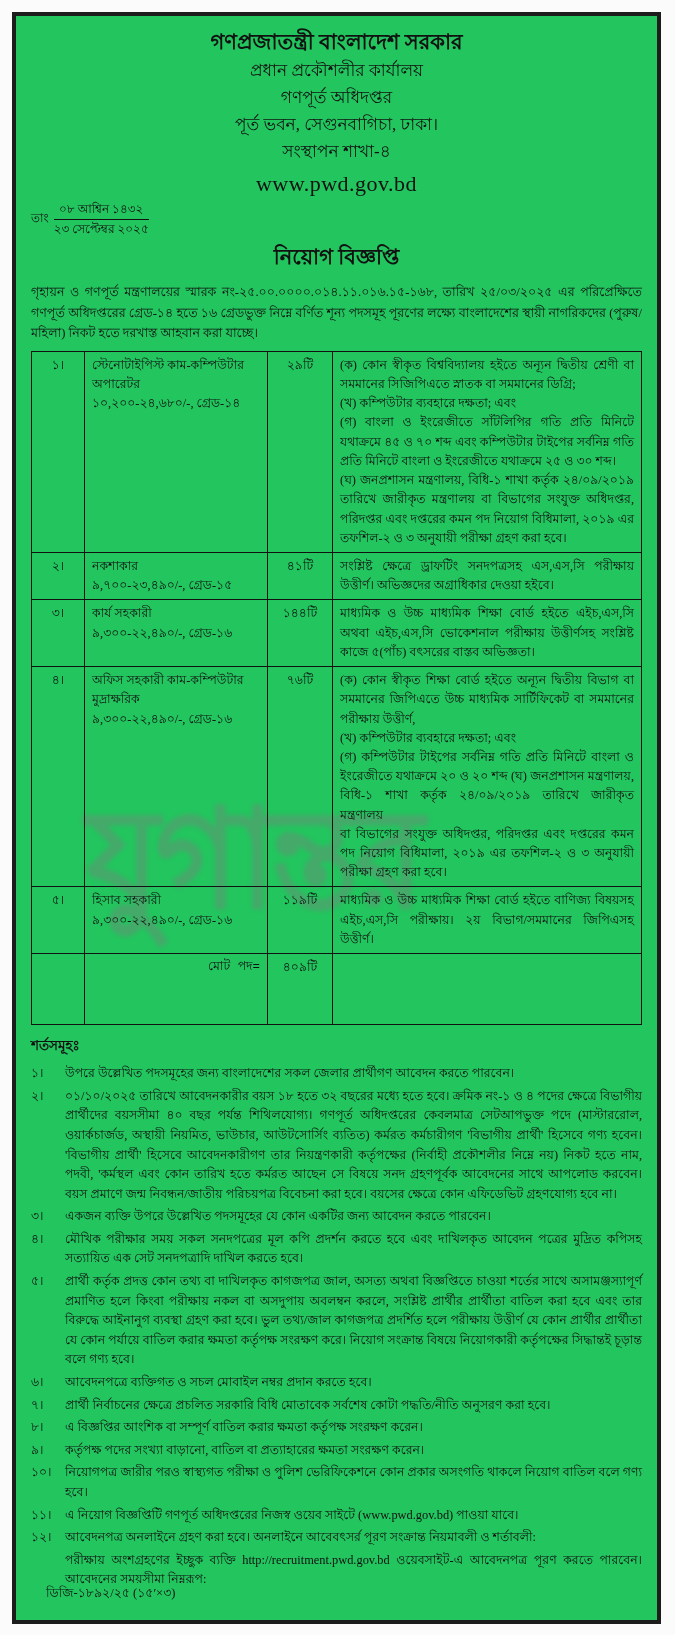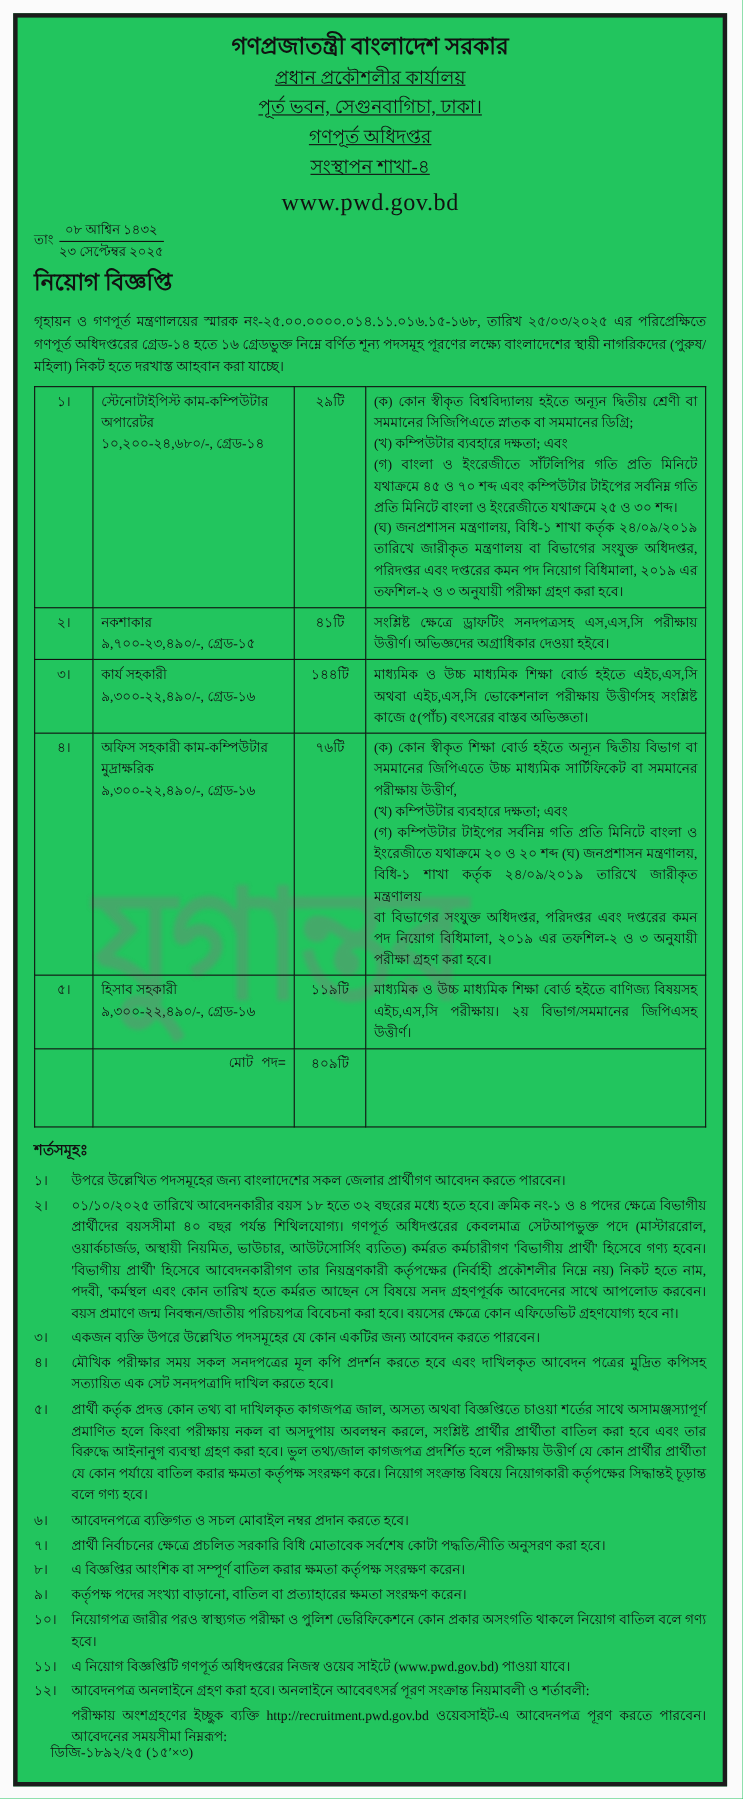--- a/index.html
+++ b/index.html
@@ -17,32 +17,32 @@
   
   .watermark{
     position:absolute;left:70px;top:745px;width:560px;z-index:0;
     font-size:128px;font-weight:bold;color:#7d7d7d;opacity:.38;
     filter:blur(2px);letter-spacing:-5px;transform:scaleY(1.08);
     white-space:nowrap;pointer-events:none;user-select:none;
   }
   
   .hdr{text-align:center;line-height:1.35;}
   .gov-title{font-size:21px;font-weight:bold;margin-top:2px;}
-  .hline{font-size:17px;margin-top:4px;text-decoration:underline;}
+  .hline{font-size:17px;margin-top:4px;}
   .website{font-size:22px;margin-top:5px;letter-spacing:.5px;}
   
   .memo-row{display:flex;justify-content:space-between;align-items:flex-end;
     font-size:12px;margin-top:2px;}
   .memo-no{padding-top:14px;}
   .date-block{display:flex;align-items:center;gap:5px;}
   .date-frac{display:inline-block;text-align:center;font-size:12px;line-height:1.4;}
   .date-frac .top{border-bottom:1px solid #111;padding:0 3px 1px 3px;}
   .date-frac .bot{padding-top:1px;}
   
-  .notice-title{font-size:21px;font-weight:bold;margin:4px 0 6px 0;}
+  .notice-title{text-align:center;font-size:21px;font-weight:bold;margin:4px 0 6px 0;}
   .intro{font-size:12.6px;line-height:1.6;text-align:justify;}
   
   table.posts{width:100%;border-collapse:collapse;margin-top:8px;font-size:12.4px;}
   table.posts th,table.posts td{
     border:1.6px solid #111;vertical-align:top;padding:4px 7px;line-height:1.55;
   }
   table.posts th{font-weight:bold;text-align:center;font-size:12.8px;line-height:1.4;}
   .serial-cell{text-align:center;width:38px;}
   .post-cell{width:168px;white-space:pre-line;line-height:1.9;}
   .count-cell{text-align:center;width:50px;}
@@ -61,22 +61,22 @@
 <body>
 
 <div class="frame">
   <div class="watermark">যুগান্তর</div>
 
   <div class="content">
 
     <div class="hdr">
       <div class="gov-title">গণপ্রজাতন্ত্রী বাংলাদেশ সরকার</div>
       <div class="hline">প্রধান প্রকৌশলীর কার্যালয়</div>
+      <div class="hline">গণপূর্ত অধিদপ্তর</div>
       <div class="hline">পূর্ত ভবন, সেগুনবাগিচা, ঢাকা।</div>
-      <div class="hline">গণপূর্ত অধিদপ্তর</div>
       <div class="hline">সংস্থাপন শাখা-৪</div>
       <div class="website">www.pwd.gov.bd</div>
     </div>
 
     <div class="memo-row">
       <div class="date-block">
         <span>তাং</span>
         <span class="date-frac">
           <span class="top" style="display:block;">০৮ আশ্বিন ১৪৩২</span>
           <span class="bot" style="display:block;">২৩ সেপ্টেম্বর ২০২৫</span>

